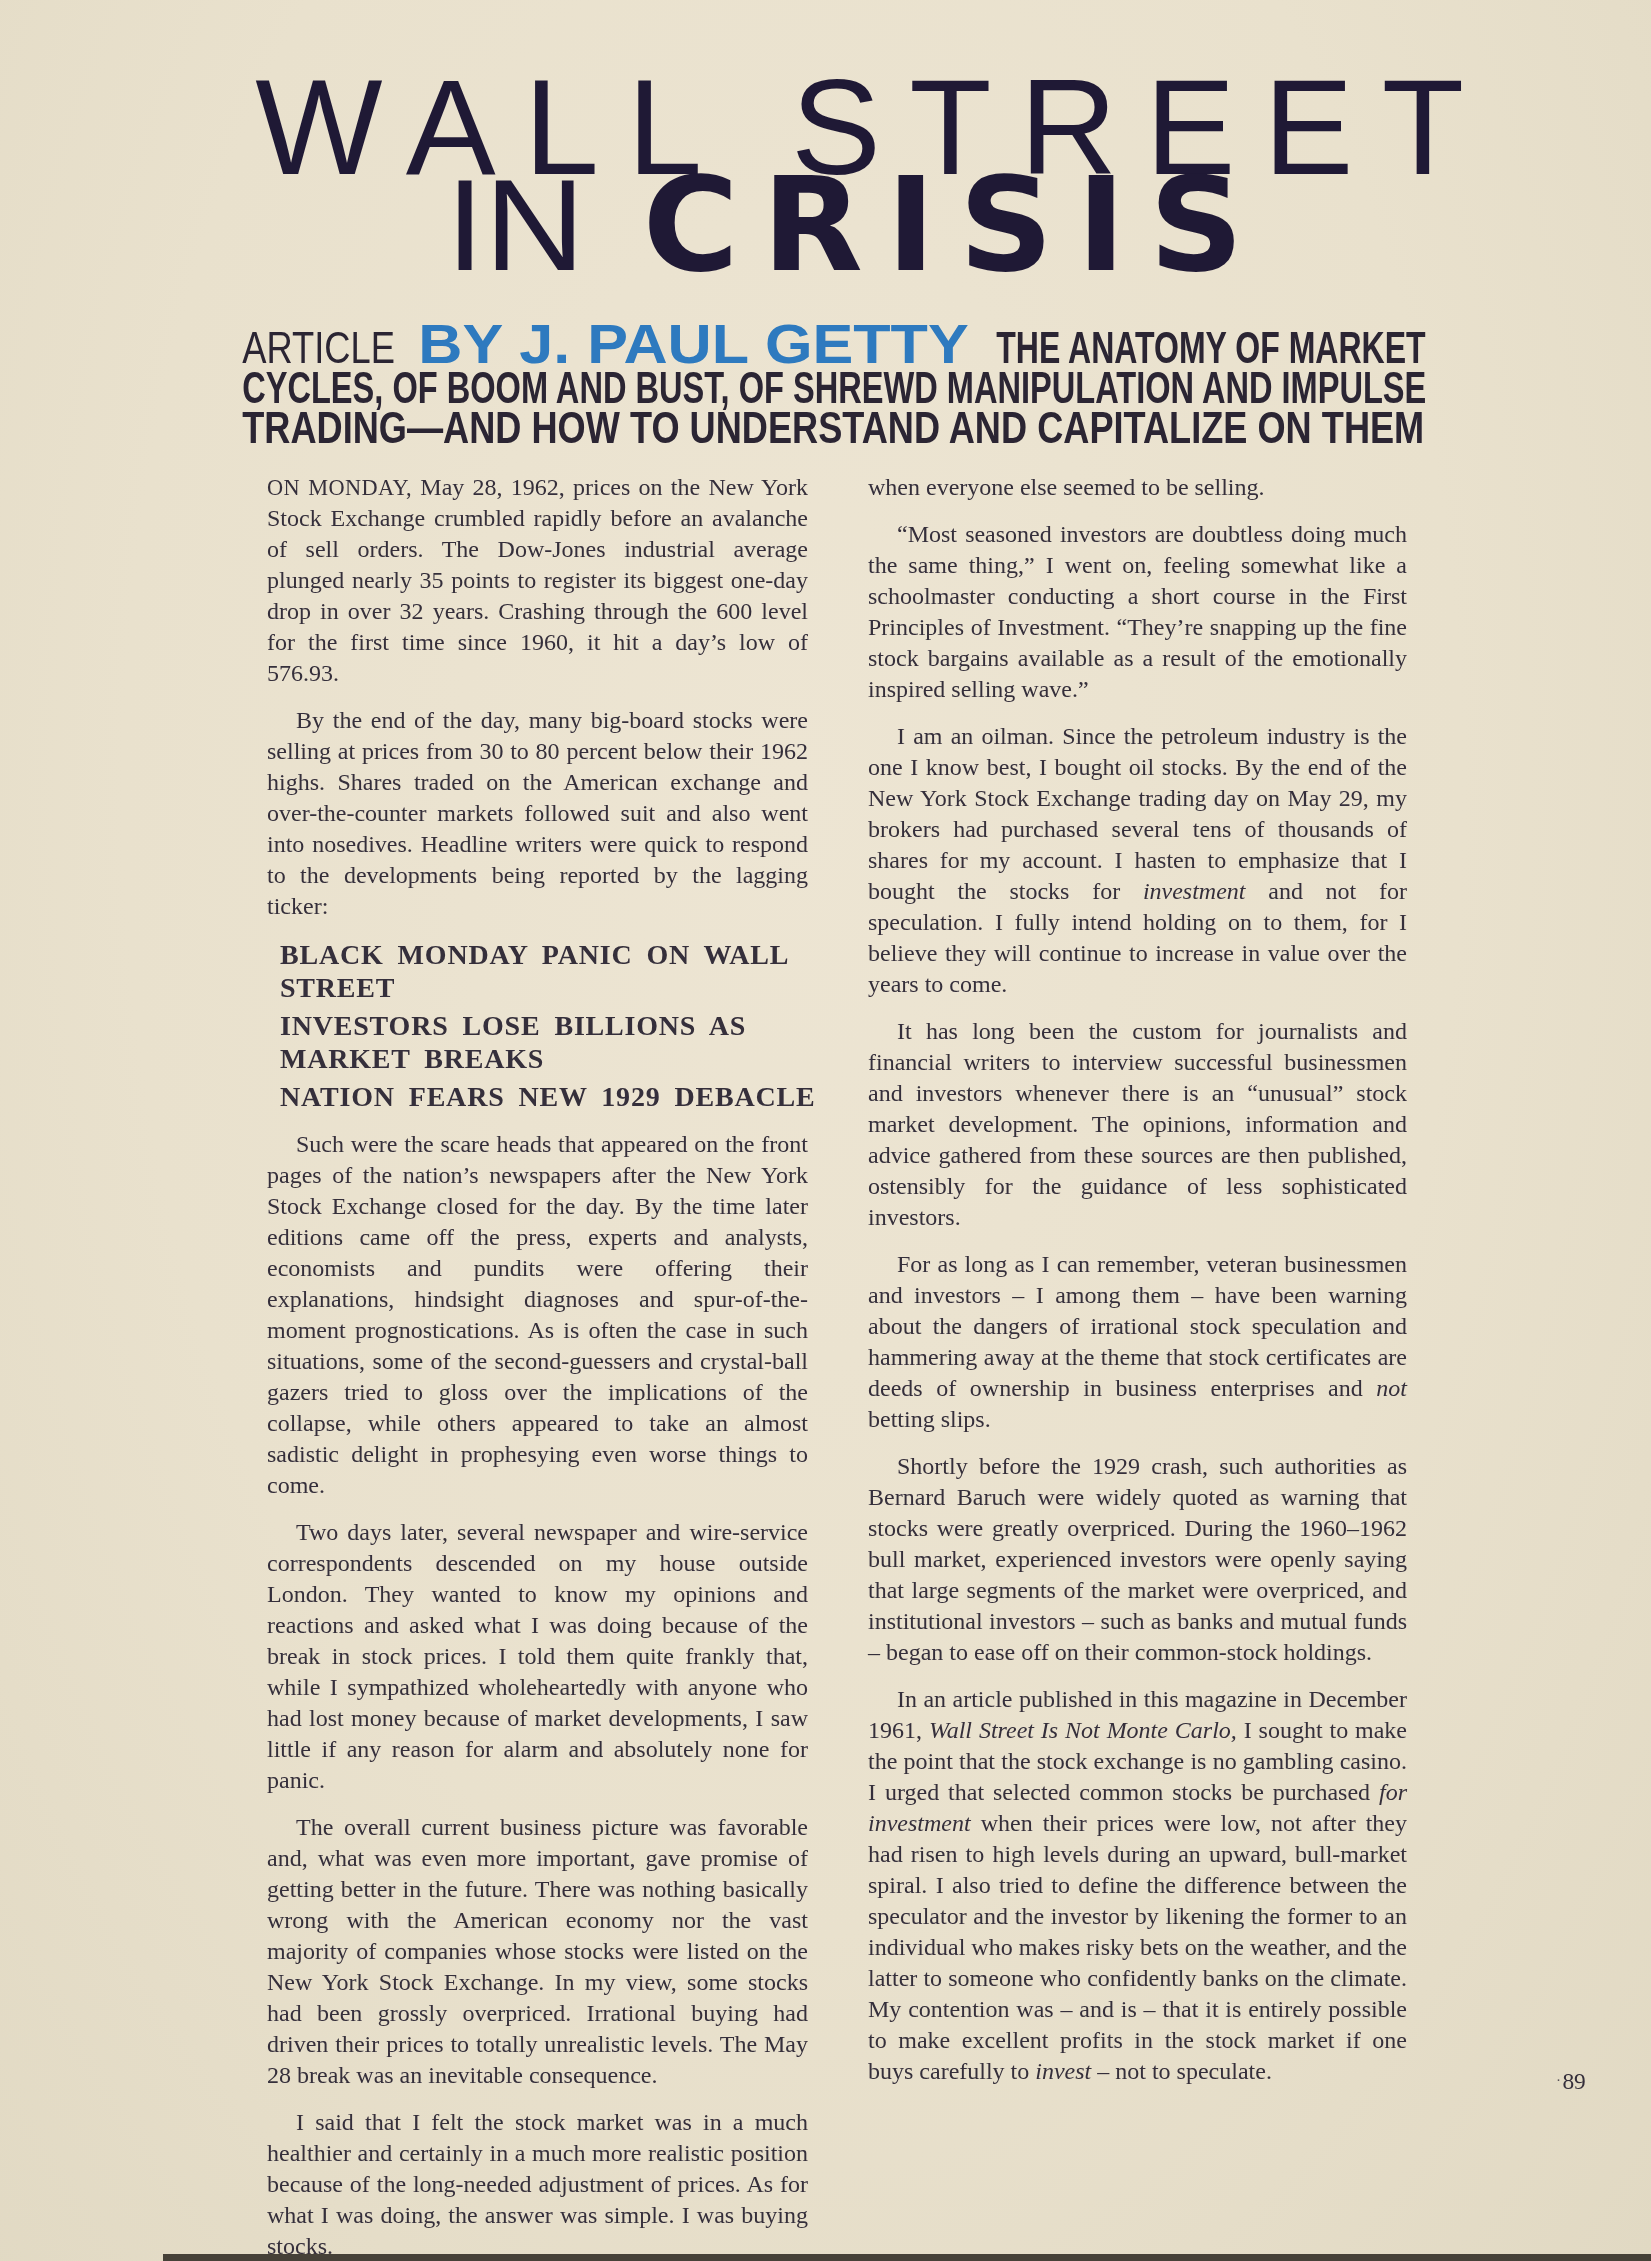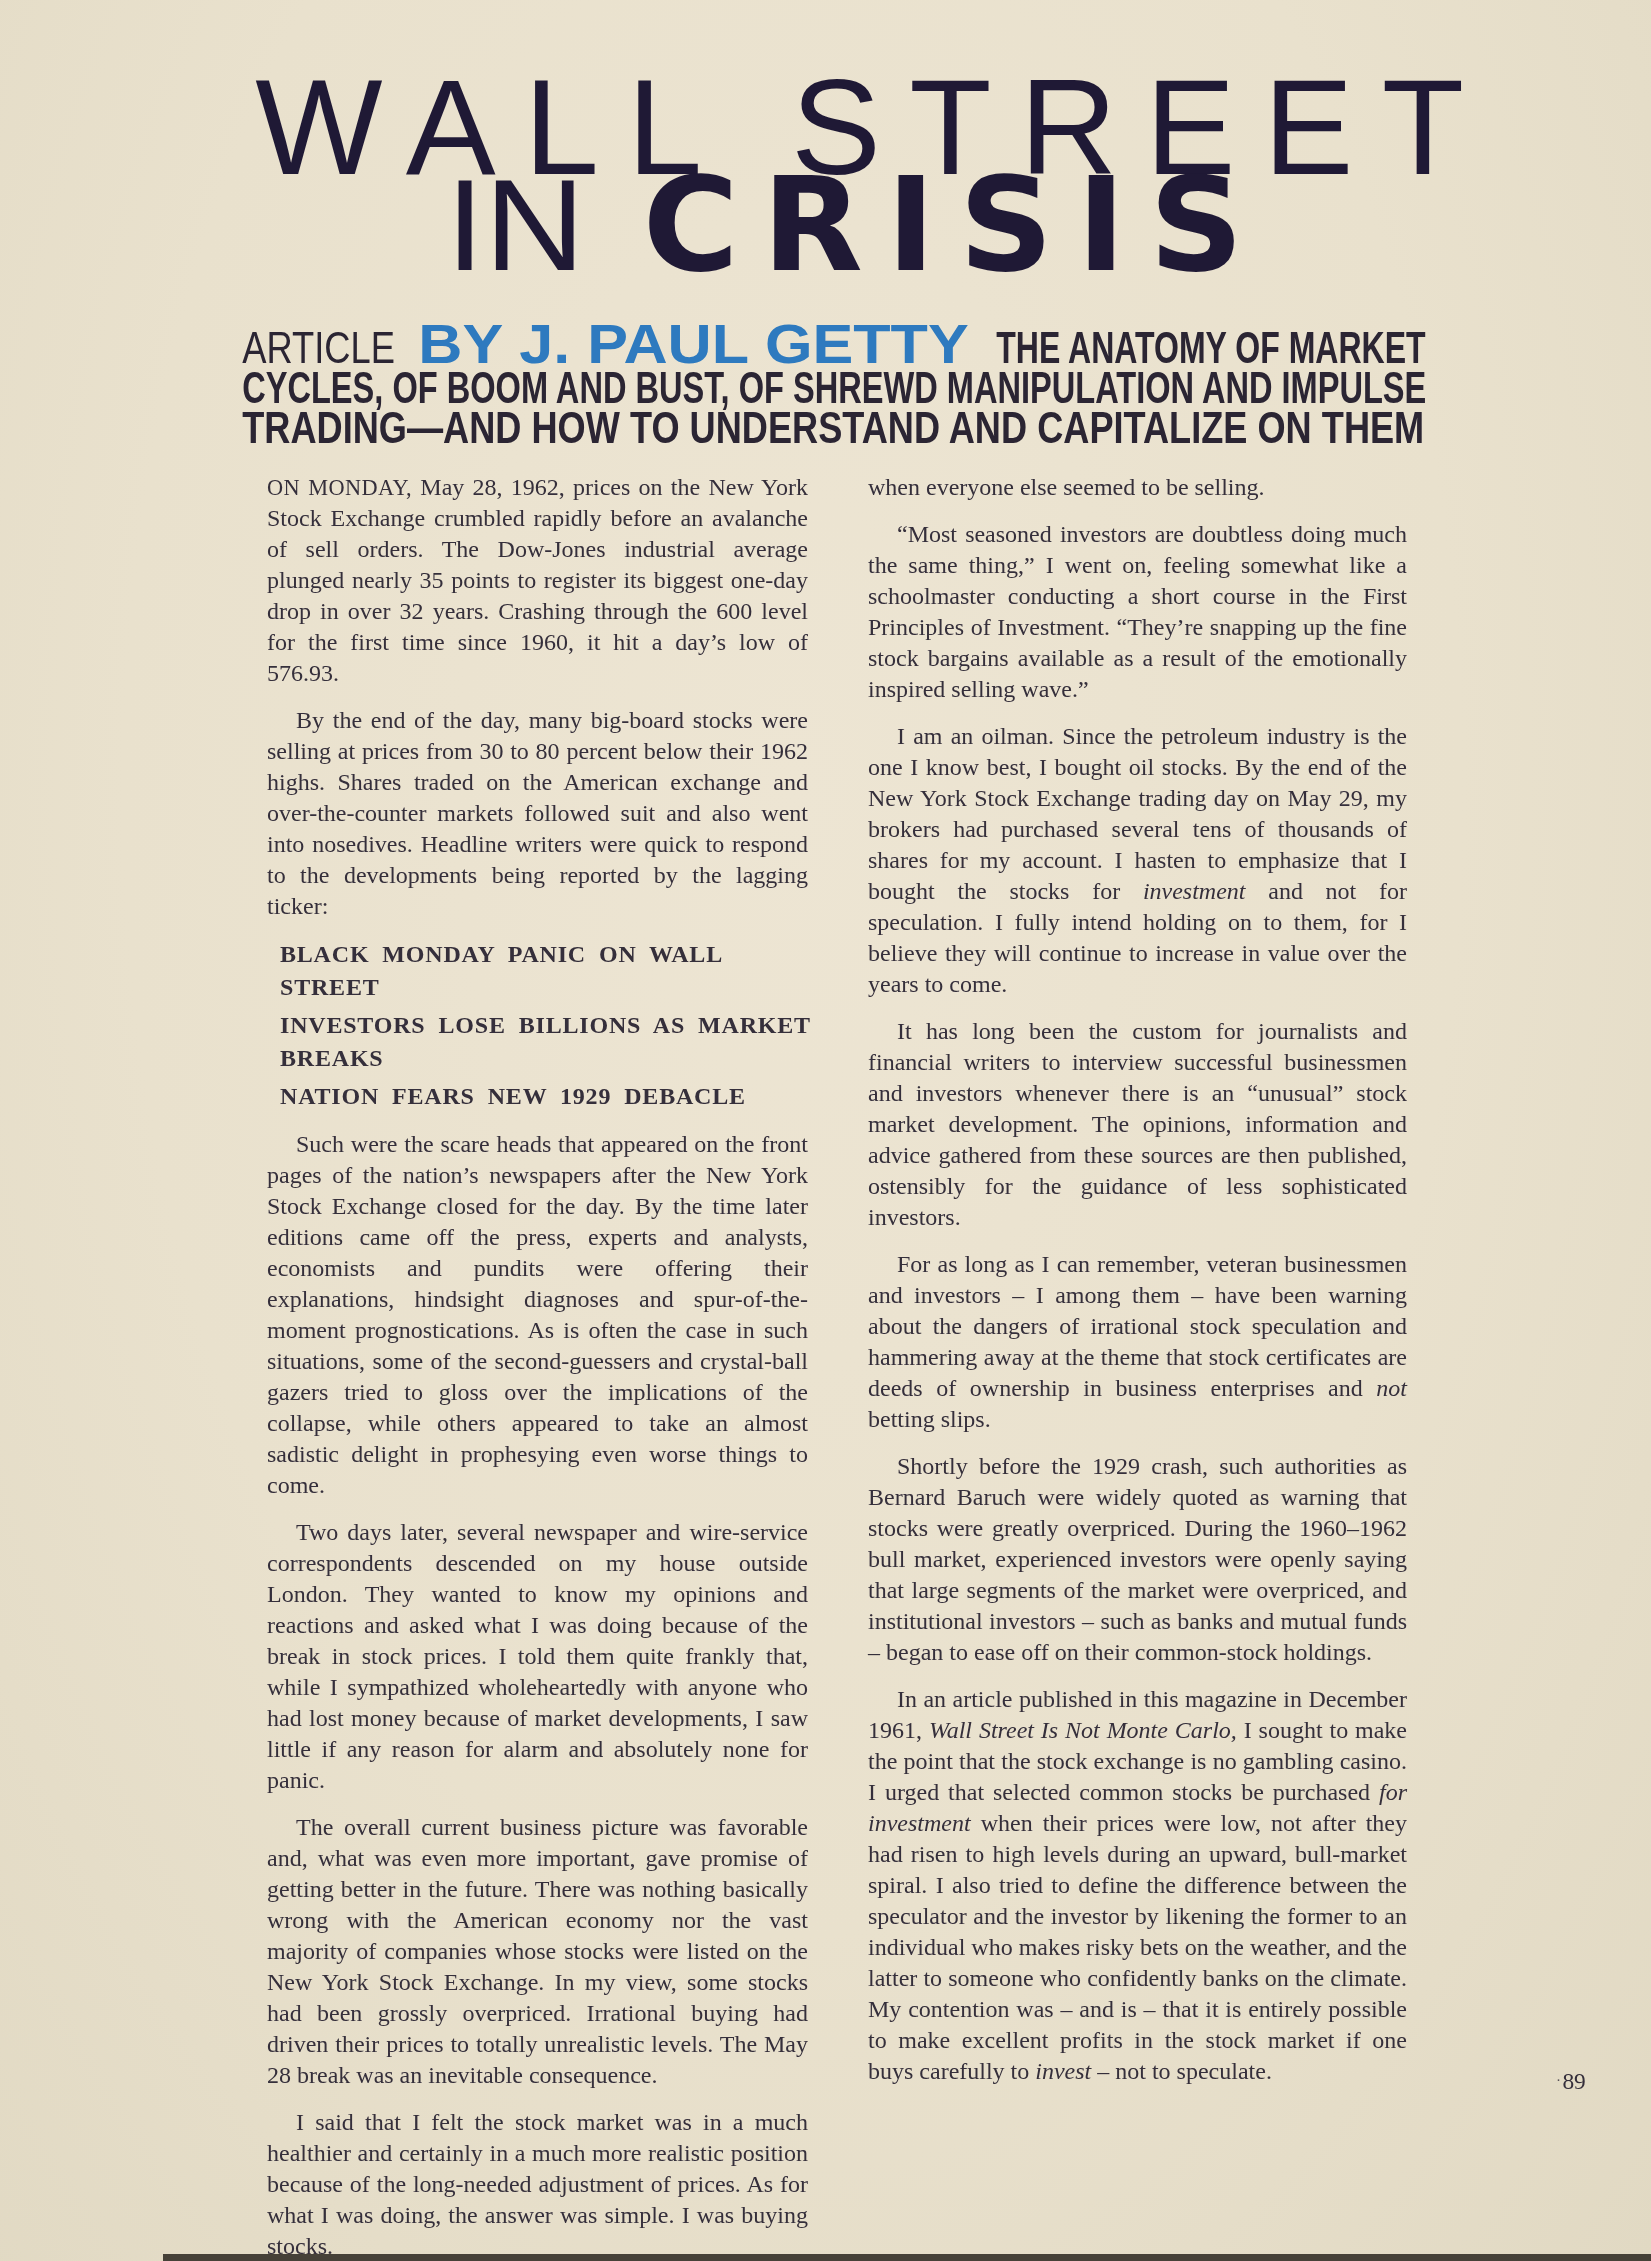--- a/index.html
+++ b/index.html
@@ -28,21 +28,21 @@
     line-height: 31px;
     text-align: justify;
   }
   .col-left  { left: 251px;  width: 573px; }
   .col-right { left: 852px; width: 571px; }
 
   .body-col p { margin: 16px; padding: 0; }
   .body-col p.indent { text-indent: 29px; }
   .body-col p.ticker {
     font-weight: 700;
-    font-size: 24px;
+    font-size: 28px;
     line-height: 33px;
     letter-spacing: 0.8px;
     word-spacing: 6.2px;
     padding-left: 29px;
     text-align: left;
     margin: 4.8px 0;
   }
   .seg-i   { font-style: italic; }
   .seg-caps{ font-size: 0.93em; letter-spacing: 0.4px; }
   .seg-cont{ font-style: italic; padding-left: 13.8px; }

